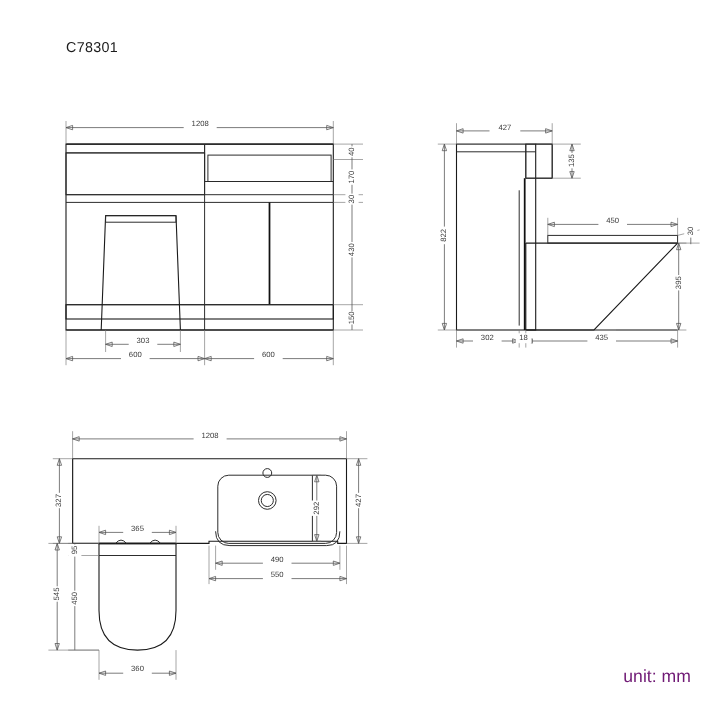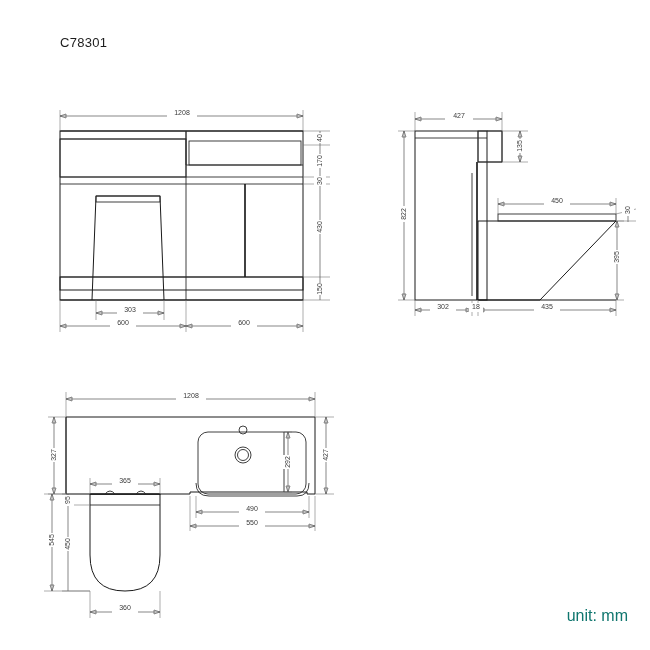--- a/index.html
+++ b/index.html
@@ -28,21 +28,21 @@
     font-size: 13px;
     letter-spacing: 0.3px;
     color: #1c1c1c;
     white-space: nowrap;
   }
   #unit-text {
     position: absolute;
     right: 22px;
     bottom: 25px;
     font-size: 16px;
-    color: #0f766e;
+    color: #701a75;
     white-space: nowrap;
   }
   svg { display: block; }
   .obj { fill: none; stroke: #1a1a1a; stroke-width: 1; }
   .obj-thin { fill: none; stroke: #2a2a2a; stroke-width: 0.9; }
   .obj-thick { fill: none; stroke: #111; stroke-width: 1.6; }
   .dim { fill: none; stroke: #555; stroke-width: 0.7; }
   .ext { fill: none; stroke: #777; stroke-width: 0.6; }
   .dimtxt {
     font-family: "Liberation Sans", sans-serif;

